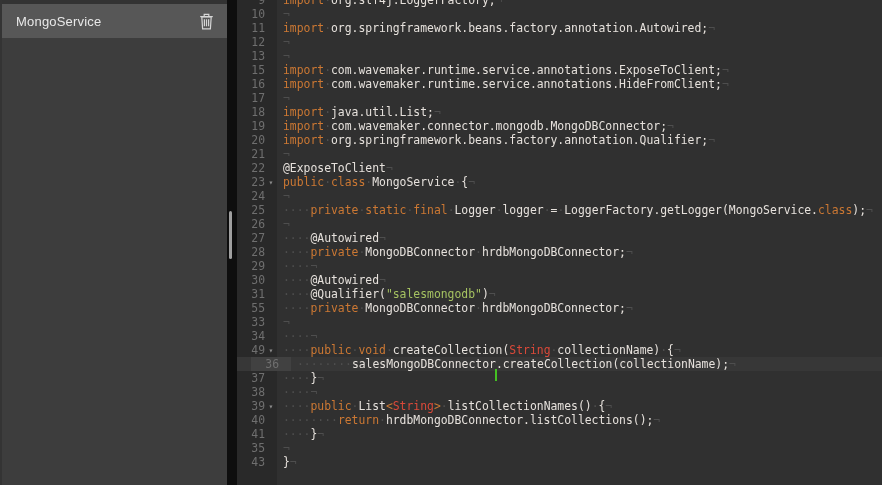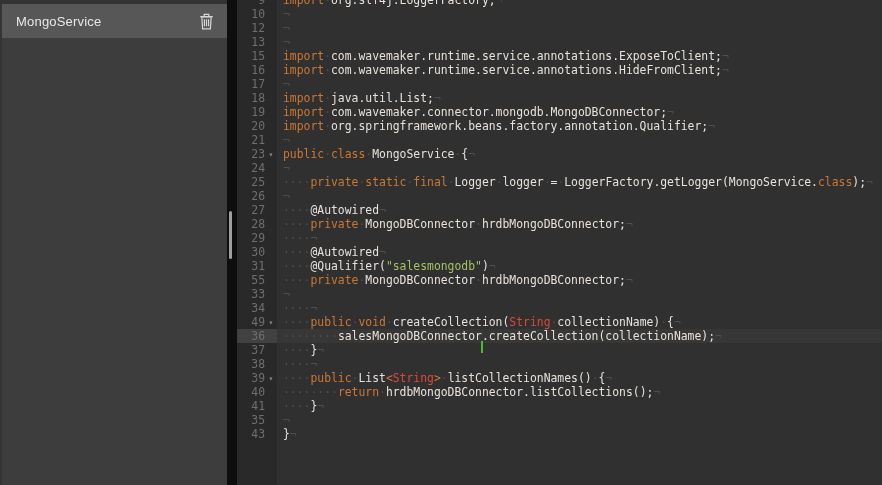--- a/index.html
+++ b/index.html
@@ -21,21 +21,21 @@
   .splitter-thumb{position:absolute;left:2px;top:211px;width:3px;height:48px;
                   background:#a0a0a0;border-radius:2px;}
 
   
   .editor{flex:1;position:relative;overflow:hidden;background:var(--bg);cursor:text;}
   .gutter-bg{position:absolute;left:0;top:0;bottom:0;width:40px;background:var(--gutbg);}
   .rows{position:absolute;left:0;top:-7px;right:0;
         font-family:"DejaVu Sans Mono","Liberation Mono",monospace;
         font-size:11.4px;line-height:14px;}
   .row{display:flex;height:14px;}
-  .row.active{background:var(--active);}
+  .row.active{background:var(--active);padding-left:14px;}
   .gut{width:40px;flex:none;display:flex;color:var(--gutfg);}
   .row.active .gut{background:#414141;}
   .num{flex:1;text-align:right;}
   .fold{width:12px;flex:none;text-align:center;font-size:8px;line-height:15px;color:#8d8d8d;cursor:pointer;}
   .code{flex:1;padding-left:6px;white-space:pre;color:var(--fg);}
   .tk-k{color:var(--k);}
   .tk-s{color:var(--s);}
   .tk-t{color:var(--t);}
   .tk-d{color:var(--fg);}
   .tk-w{color:var(--inv);}
@@ -83,20 +83,27 @@
         </div>
         <div class="row">
           <div class="gut">
             <span class="num">10</span>
             <span class="fold"></span>
           </div>
           <div class="code"><span class="tk-w">¬</span></div>
         </div>
         <div class="row">
           <div class="gut">
+            <span class="num">11</span>
+            <span class="fold"></span>
+          </div>
+          <div class="code"><span class="tk-k">import</span><span class="tk-w">·</span><span class="tk-d">org.springframework.beans.factory.annotation.Autowired;</span><span class="tk-w">¬</span></div>
+        </div>
+        <div class="row">
+          <div class="gut">
             <span class="num">12</span>
             <span class="fold"></span>
           </div>
           <div class="code"><span class="tk-w">¬</span></div>
         </div>
         <div class="row">
           <div class="gut">
             <span class="num">13</span>
             <span class="fold"></span>
           </div>
@@ -143,20 +150,27 @@
             <span class="fold"></span>
           </div>
           <div class="code"><span class="tk-k">import</span><span class="tk-w">·</span><span class="tk-d">org.springframework.beans.factory.annotation.Qualifier;</span><span class="tk-w">¬</span></div>
         </div>
         <div class="row">
           <div class="gut">
             <span class="num">21</span>
             <span class="fold"></span>
           </div>
           <div class="code"><span class="tk-w">¬</span></div>
+        </div>
+        <div class="row">
+          <div class="gut">
+            <span class="num">22</span>
+            <span class="fold"></span>
+          </div>
+          <div class="code"><span class="tk-d">@ExposeToClient</span><span class="tk-w">¬</span></div>
         </div>
         <div class="row">
           <div class="gut">
             <span class="num">23</span>
             <span class="fold">▾</span>
           </div>
           <div class="code"><span class="tk-k">public</span><span class="tk-w">·</span><span class="tk-k">class</span><span class="tk-w">·</span><span class="tk-d">MongoService</span><span class="tk-w">·</span><span class="tk-d">{</span><span class="tk-w">¬</span></div>
         </div>
         <div class="row">
           <div class="gut">

